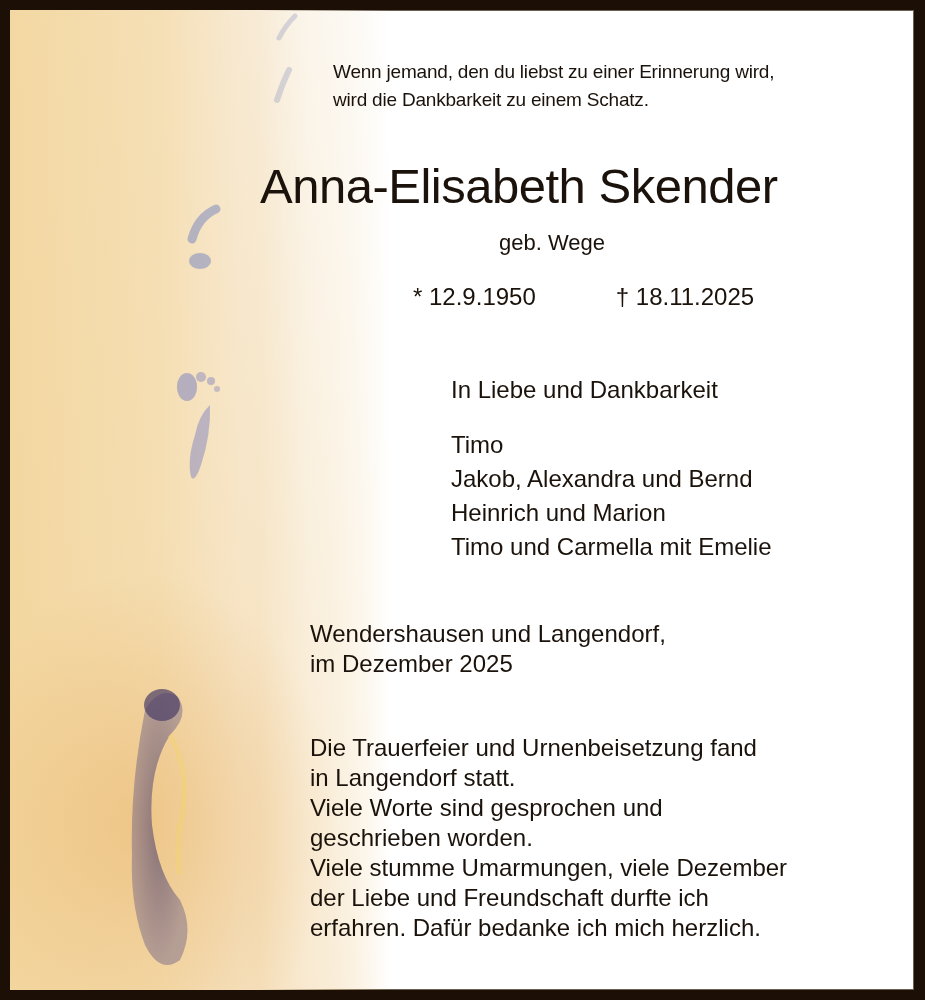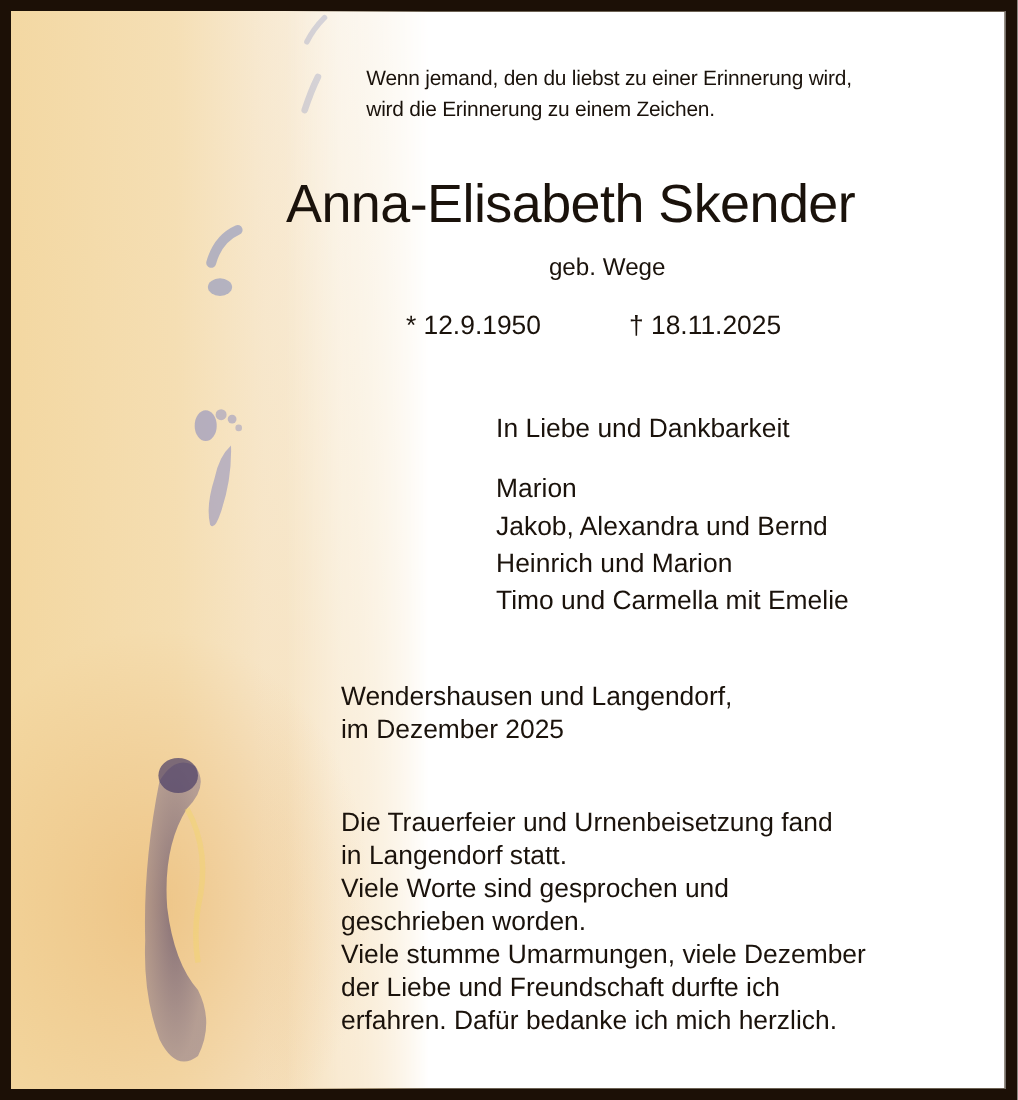--- a/index.html
+++ b/index.html
@@ -50,21 +50,21 @@
     letter-spacing: -0.5px; white-space: nowrap;
   }
   .nee {
     position: absolute; left: 489px; top: 218px;
     font-size: 22px; line-height: 30px;
   }
   .dates {
     position: absolute; left: 359px; top: 272px;
     font-size: 24px; line-height: 30px; white-space: nowrap;
   }
-  .dates span { display: inline-block; }
+  .dates span { display: inline-block; margin-left: 44px; }
   .dates .death { margin-left: 80px; }
   .thanks {
     position: absolute; left: 441px; top: 363px;
     font-size: 24px; line-height: 34px;
   }
   .family {
     position: absolute; left: 441px; top: 418px;
     font-size: 24px; line-height: 34px;
   }
   .family div, .para div { white-space: nowrap; }
@@ -106,32 +106,32 @@
       </radialGradient>
     </defs>
     <path d="M45 35 Q60 10 78 22 Q90 40 70 60 Q48 95 52 150 Q58 200 80 225 Q95 255 80 285 Q60 300 45 270 Q30 230 32 180 Q30 110 45 35 Z" fill="url(#fg)" opacity="0.75"></path>
     <ellipse cx="62" cy="30" rx="18" ry="16" fill="#4a3d66" opacity="0.7"></ellipse>
     <path d="M70 60 Q92 100 80 150 Q76 175 80 200" stroke="#f1d56a" stroke-width="5" fill="none" opacity="0.45"></path>
   </svg>
 
   <div class="content">
     <div class="quote">
       <div>Wenn jemand, den du liebst zu einer Erinnerung wird,</div>
-      <div>wird die Erinnerung zu einem Zeichen.</div>
+      <div>wird die Dankbarkeit zu einem Schatz.</div>
     </div>
 
     <div class="name">Anna-Elisabeth Skender</div>
     <div class="nee">geb. Wege</div>
     <div class="dates">
       <span>* 12.9.1950</span><span class="death">† 18.11.2025</span>
     </div>
 
     <div class="thanks">In Liebe und Dankbarkeit</div>
     <div class="family">
-      <div>Marion</div>
+      <div>Timo</div>
       <div>Jakob, Alexandra und Bernd</div>
       <div>Heinrich und Marion</div>
       <div>Timo und Carmella mit Emelie</div>
     </div>
 
     <div class="para p-place">
       <div>Wendershausen und Langendorf,</div>
       <div>im Dezember 2025</div>
     </div>
 

